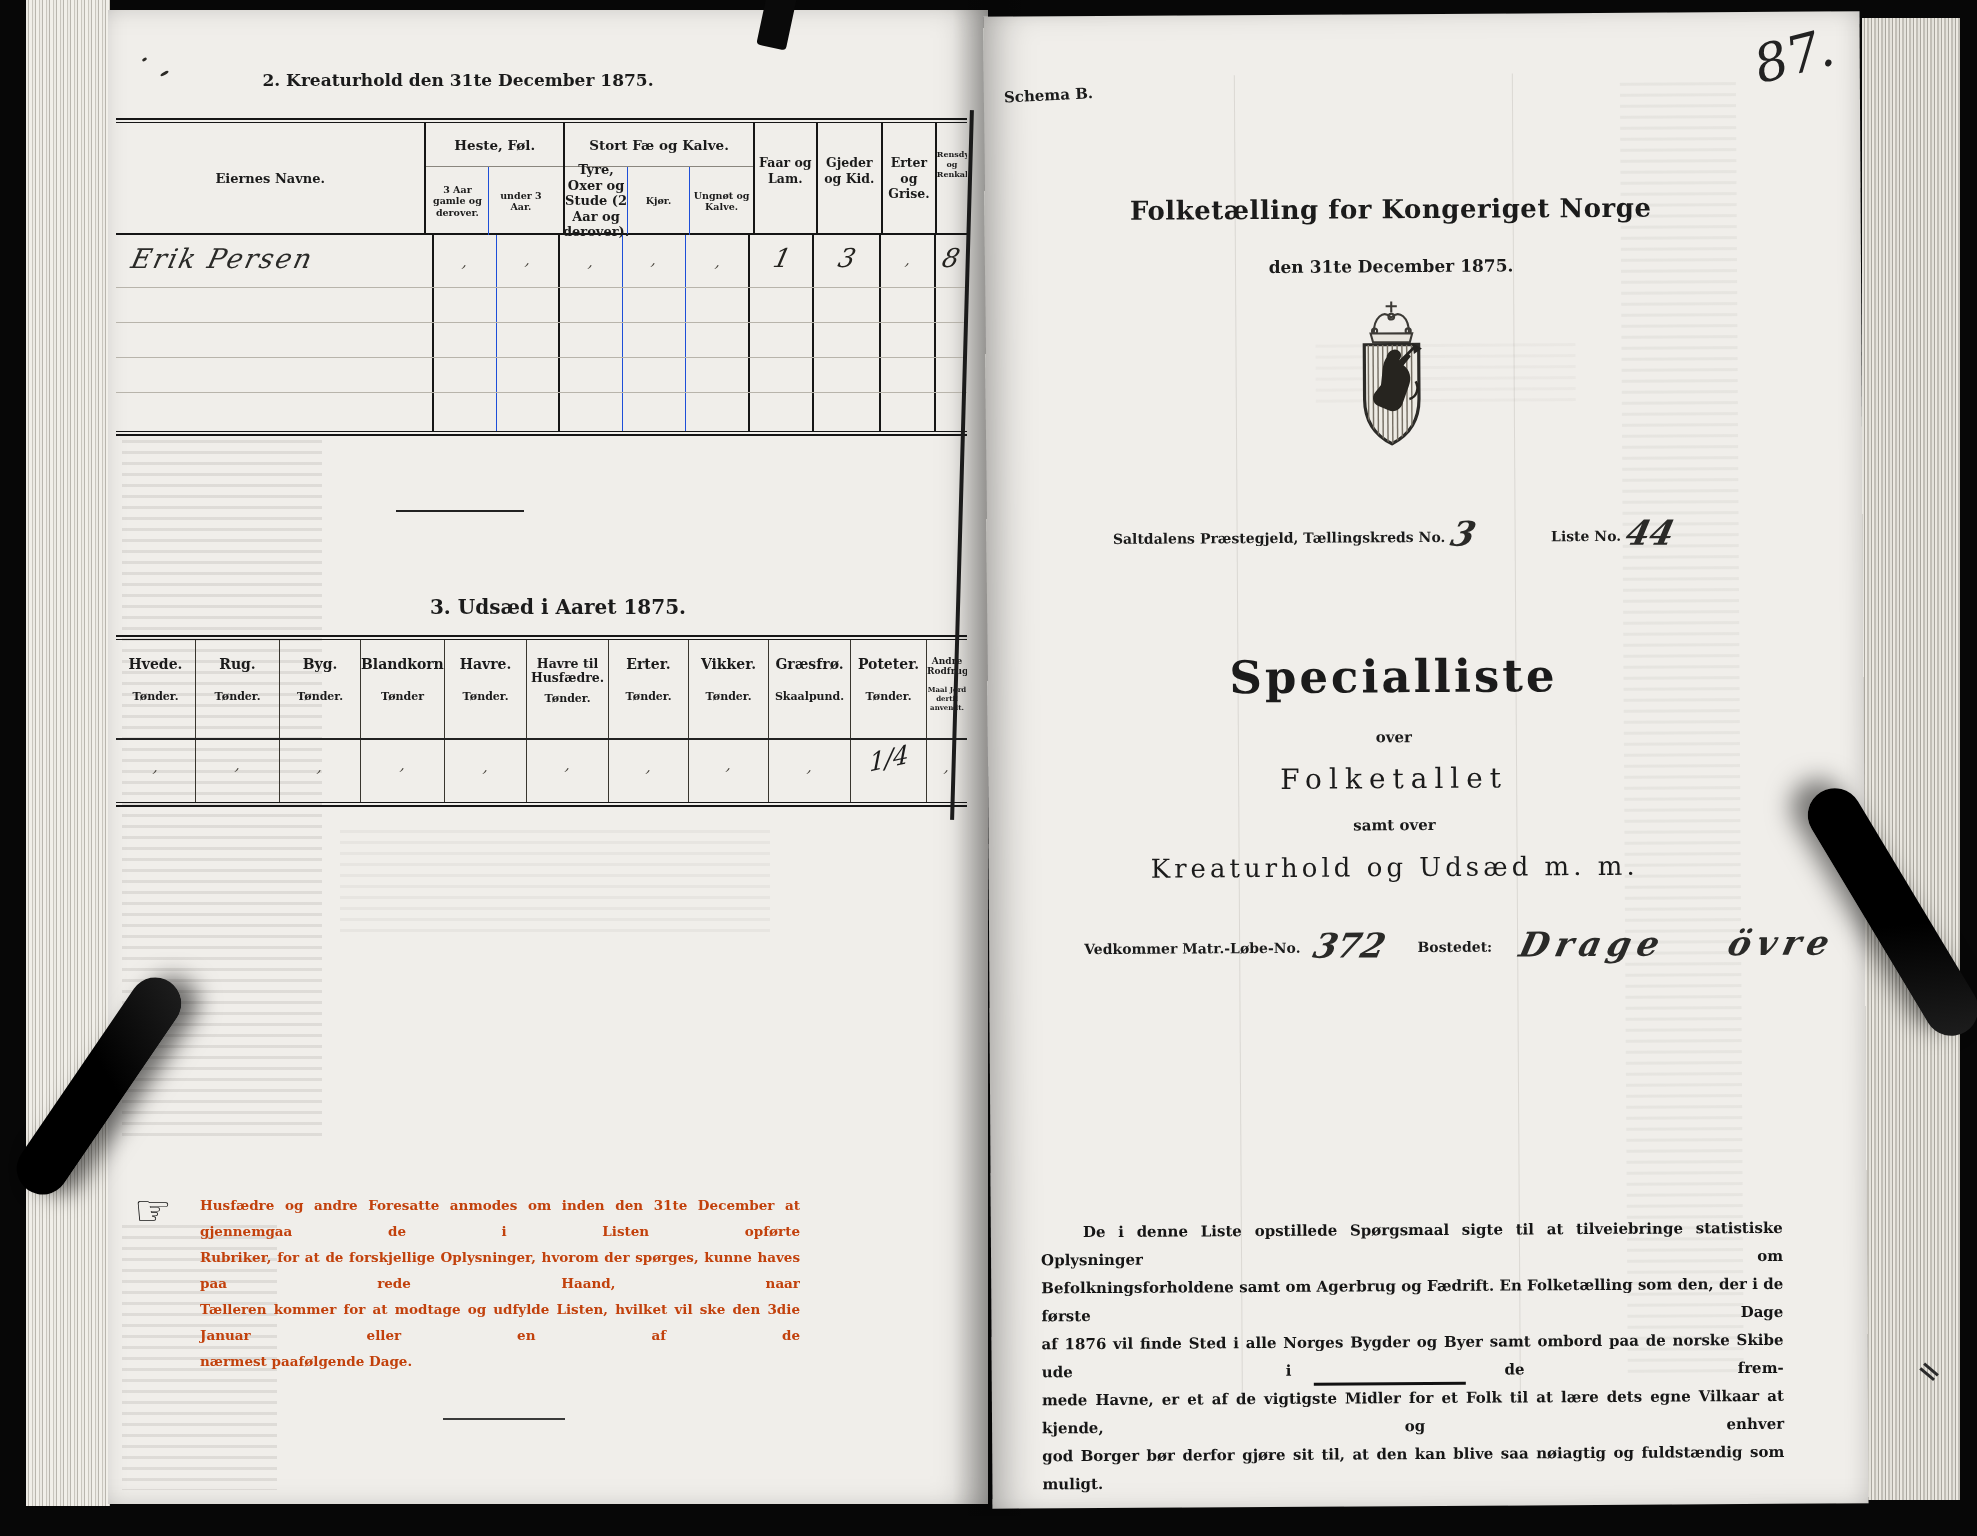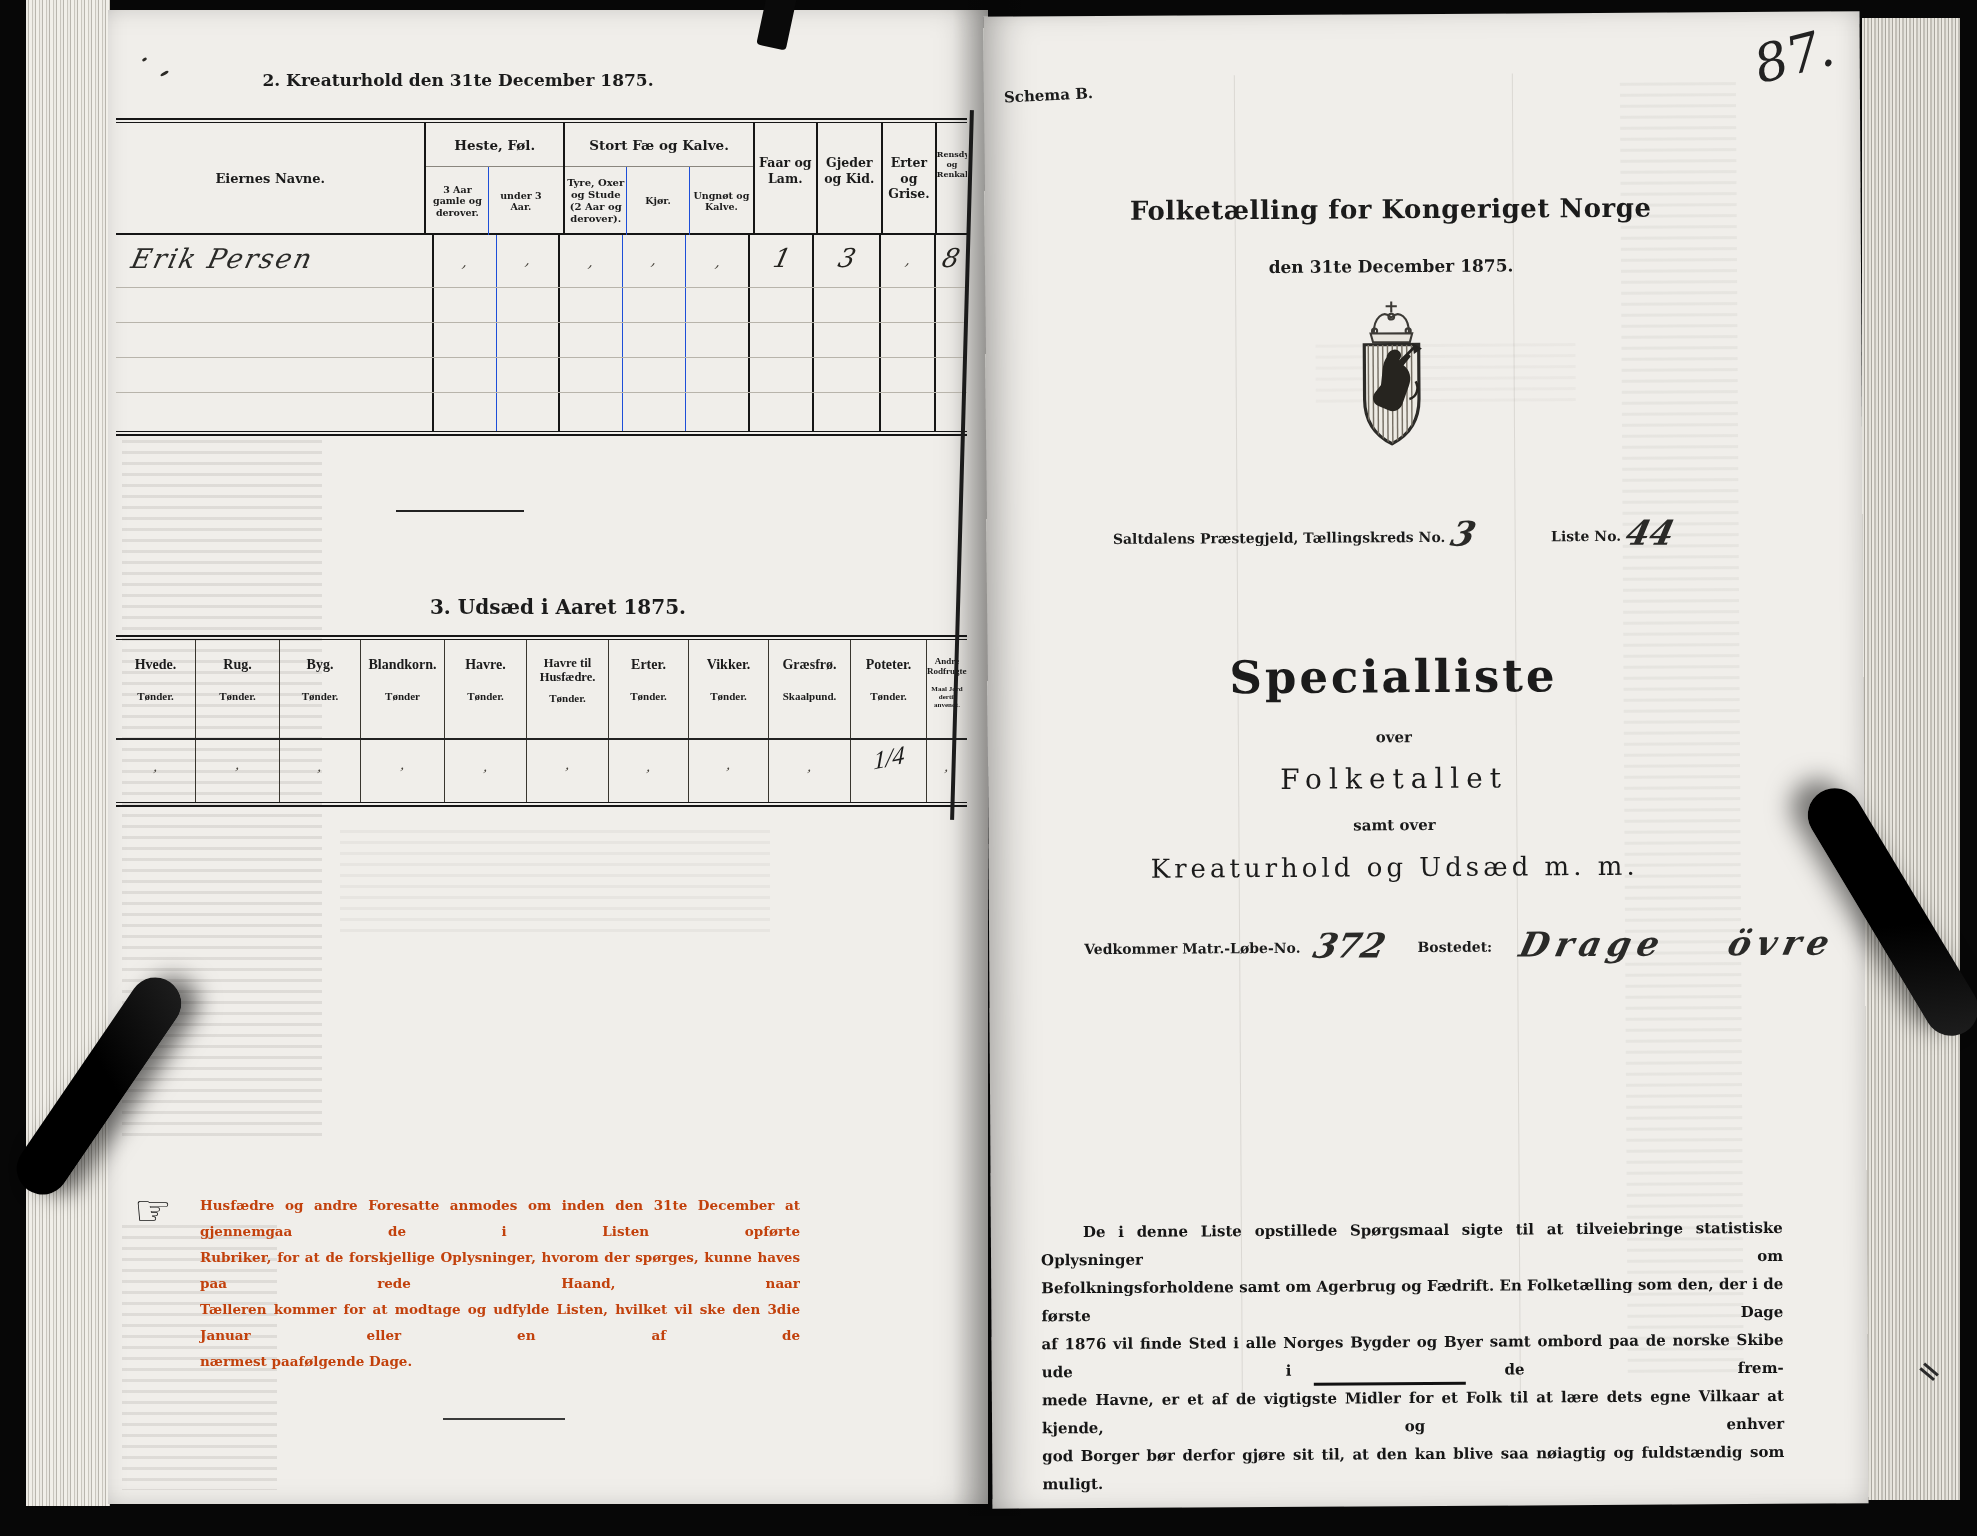--- a/index.html
+++ b/index.html
@@ -45,21 +45,21 @@
   .grp .g-subs{display:flex;height:68px;}
   .sub{font-size:9.5px;font-weight:bold;text-align:center;line-height:1.2;padding:4px 1px;display:flex;align-items:center;justify-content:center;box-sizing:border-box;}
   .th-tall{font-size:12.5px;font-weight:bold;text-align:center;padding-top:32px;line-height:1.25;}
   .th-ren{font-size:8px;padding-top:26px;overflow:hidden;}
   #tbl1 .body{position:relative;height:196px;}
   .cols{display:flex;height:100%;}
   .hline{position:absolute;left:0;right:0;border-top:1px solid #b8b4ab;}
   .val{position:absolute;transform:translateX(-50%) skewX(-13deg);font-style:italic;}
   .hw-digit{font-size:26px;color:#24231f;}
   
-  #tbl2{left:8px;top:625px;width:851px;font-family:Liberation Serif, serif;}
+  #tbl2{left:8px;top:625px;width:851px;}
   #tbl2 .head2{display:flex;border-bottom:2px solid #222;height:100px;box-sizing:border-box;}
   .t2col{box-sizing:border-box;border-right:1.4px solid #39362f;padding-top:17px;overflow:hidden;}
   .t2col:last-child{border-right:none;}
   .t2name{display:block;text-align:center;font-size:14px;font-weight:bold;line-height:1.1;}
   .t2unit{display:block;text-align:center;font-size:11px;font-weight:bold;margin-top:18px;}
   .t2small .t2name{font-size:12.5px;} .t2small .t2unit{margin-top:7px;}
   .t2tiny .t2name{font-size:9px;} .t2tiny .t2unit{font-size:7px;margin-top:8px;}
   #tbl2 .body2{position:relative;height:62px;}
   .hw-frac{font-size:25px;transform:translateX(-50%) rotate(-12deg) skewX(-13deg);}
   
@@ -116,21 +116,21 @@
         <div class="cell grp bR-dark" style="width:142px;">
           <div class="g-label">Heste, Føl.</div>
           <div class="g-subs">
             <div class="sub w63 bR-lite">3 Aar gamle og derover.</div>
             <div class="sub w63">under 3 Aar.</div>
           </div>
         </div>
         <div class="cell grp bR-dark" style="width:190px;">
           <div class="g-label">Stort Fæ og Kalve.</div>
           <div class="g-subs">
-            <div class="sub w63 bR-lite" style="font-size:10px;">Tyre, Oxer og Stude (2 Aar og derover).</div>
+            <div class="sub w63 bR-lite" style="font-size:13px;">Tyre, Oxer og Stude (2 Aar og derover).</div>
             <div class="sub w63 bR-lite">Kjør.</div>
             <div class="sub w64">Ungnøt og Kalve.</div>
           </div>
         </div>
         <div class="cell w64 bR-dark th-tall">Faar og Lam.</div>
         <div class="cell w67 bR-dark th-tall">Gjeder og Kid.</div>
         <div class="cell w55 bR-dark th-tall">Erter og Grise.</div>
         <div class="cell w31 th-tall th-ren">Rensdyr og Renkalve.</div>
       </div>
       <div class="body">

